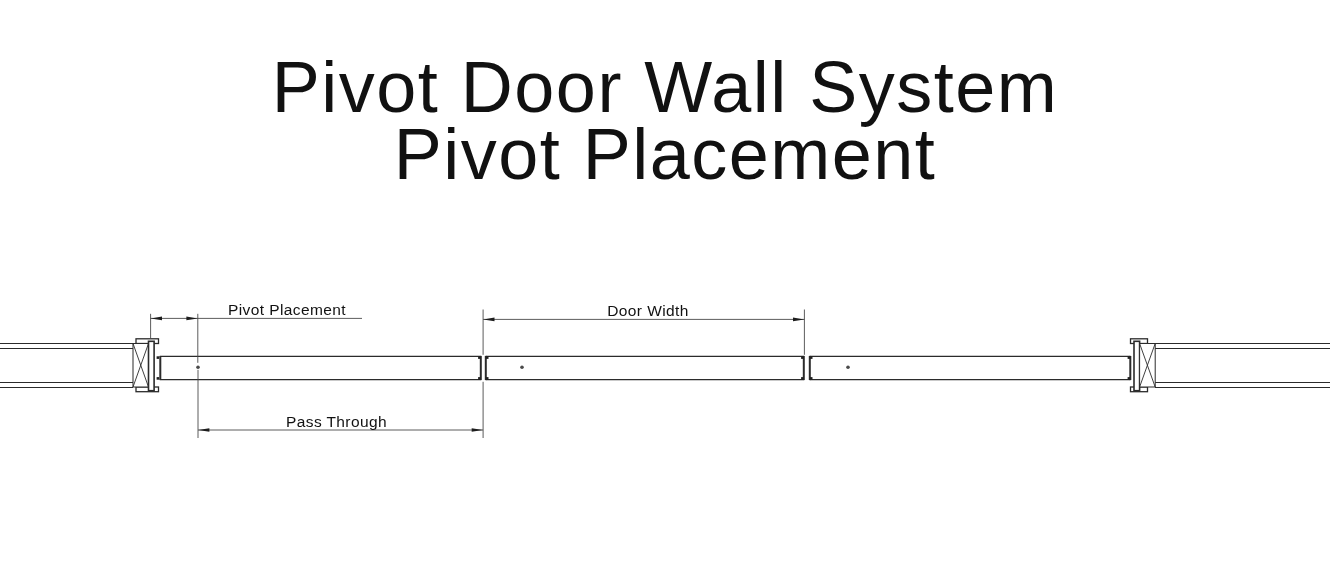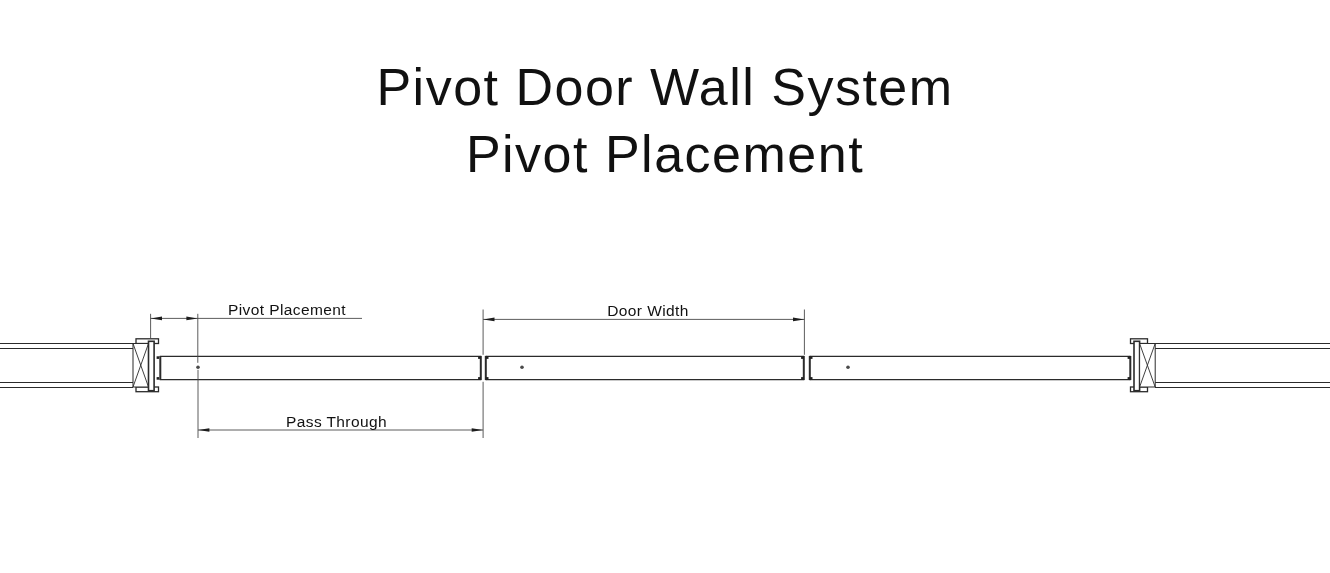--- a/index.html
+++ b/index.html
@@ -12,21 +12,21 @@
   .screen{
     position:relative;
     width:1330px;height:573px;
     background:var(--background);
     overflow:hidden;
     font-family:"Liberation Sans",sans-serif;
   }
   .title{
     position:absolute;top:54px;left:0;width:100%;
     text-align:center;
-    font-size:52px;line-height:67px;
+    font-size:72px;line-height:67px;
     letter-spacing:1.5px;
     color:var(--text);
     font-weight:400;
     white-space:nowrap;
   }
   .drawing{position:absolute;top:0;left:0;}
   .wall line{stroke:var(--line);stroke-width:1.1;}
   .panel line{stroke:var(--line);stroke-width:1.3;}
   .panel line.edge{stroke-width:2;}
   .plate{fill:#fff;stroke:var(--line);stroke-width:1.3;}

